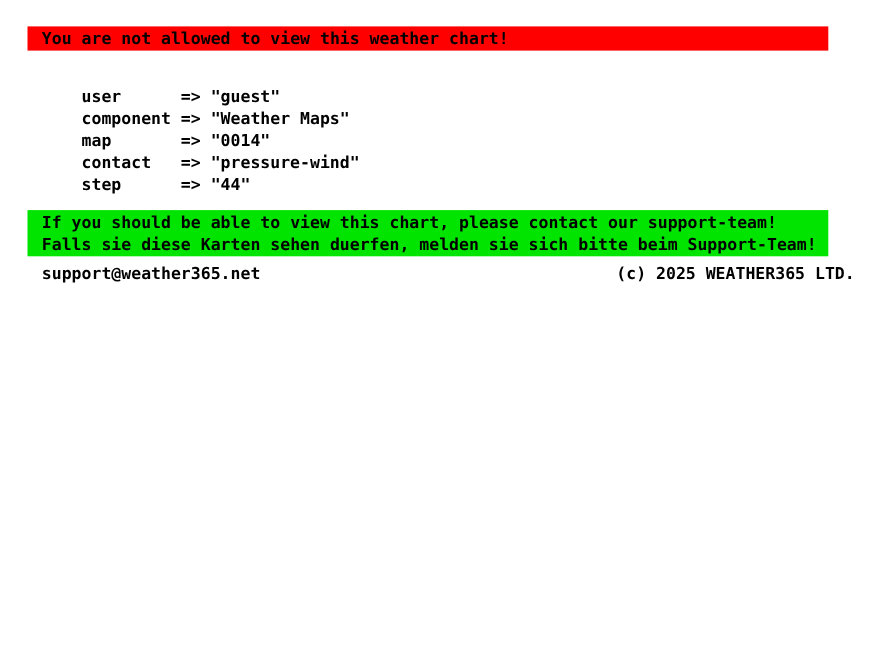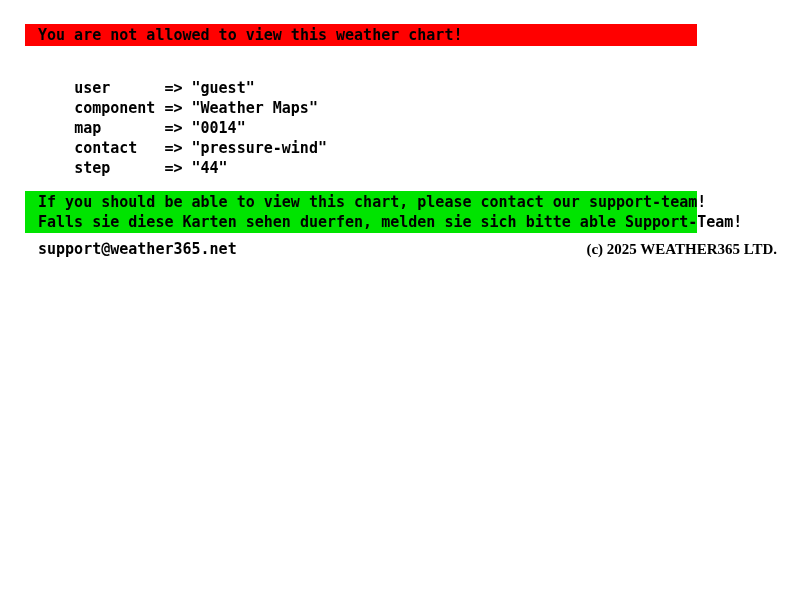--- a/index.html
+++ b/index.html
@@ -12,21 +12,21 @@
   }
   body, .mono {
     font-family: "DejaVu Sans Mono", "Liberation Mono", monospace;
     font-weight: bold;
     font-size: 15px;
     line-height: 20px;
     color: var(--text, #000000);
   }
   .banner {
     margin-left: 25px;
-    width: 672px;
+    width: 728px;
     box-sizing: border-box;
     padding: 1px 0 1px 13px;
   }
   .banner--error { margin-top: 24px; background: var(--error-bg, #ff0000); }
   .banner--info  { margin-top: 33px; background: var(--info-bg, #00e400); }
   .banner-line { height: 20px; white-space: pre; }
   .kv {
     margin: 12px 0 0 38px;
   }
   .kv-row { height: 20px; white-space: pre; }
@@ -36,21 +36,21 @@
   }
   .kv-value { margin-left: 1ch; }
   .footer {
     margin: 6px 23px 0 25px;
     display: flex;
     justify-content: space-between;
     align-items: baseline;
     text-align: right;
   }
   .footer-email { padding-left: 13px; white-space: pre; }
-  .footer-copyright { white-space: pre; font-family: Liberation Serif, serif; }
+  .footer-copyright { white-space: pre; }
 </style>
 </head>
 <body>
 
 <div class="banner banner--error">
   <div class="banner-line">You are not allowed to view this weather chart!</div>
 </div>
 
 <div class="kv">
   <div class="kv-row">
@@ -65,19 +65,19 @@
   <div class="kv-row">
     <span class="kv-key">contact</span><span class="kv-arrow">=&gt;</span><span class="kv-value">"pressure-wind"</span>
   </div>
   <div class="kv-row">
     <span class="kv-key">step</span><span class="kv-arrow">=&gt;</span><span class="kv-value">"44"</span>
   </div>
 </div>
 
 <div class="banner banner--info">
   <div class="banner-line">If you should be able to view this chart, please contact our support-team!</div>
-  <div class="banner-line">Falls sie diese Karten sehen duerfen, melden sie sich bitte able Support-Team!</div>
+  <div class="banner-line">Falls sie diese Karten sehen duerfen, melden sie sich bitte beim Support-Team!</div>
 </div>
 
 <div class="footer">
   <span class="footer-email">support@weather365.net</span>
   <span class="footer-copyright">(c) 2025 WEATHER365 LTD.</span>
 </div>
 
 </body></html>

